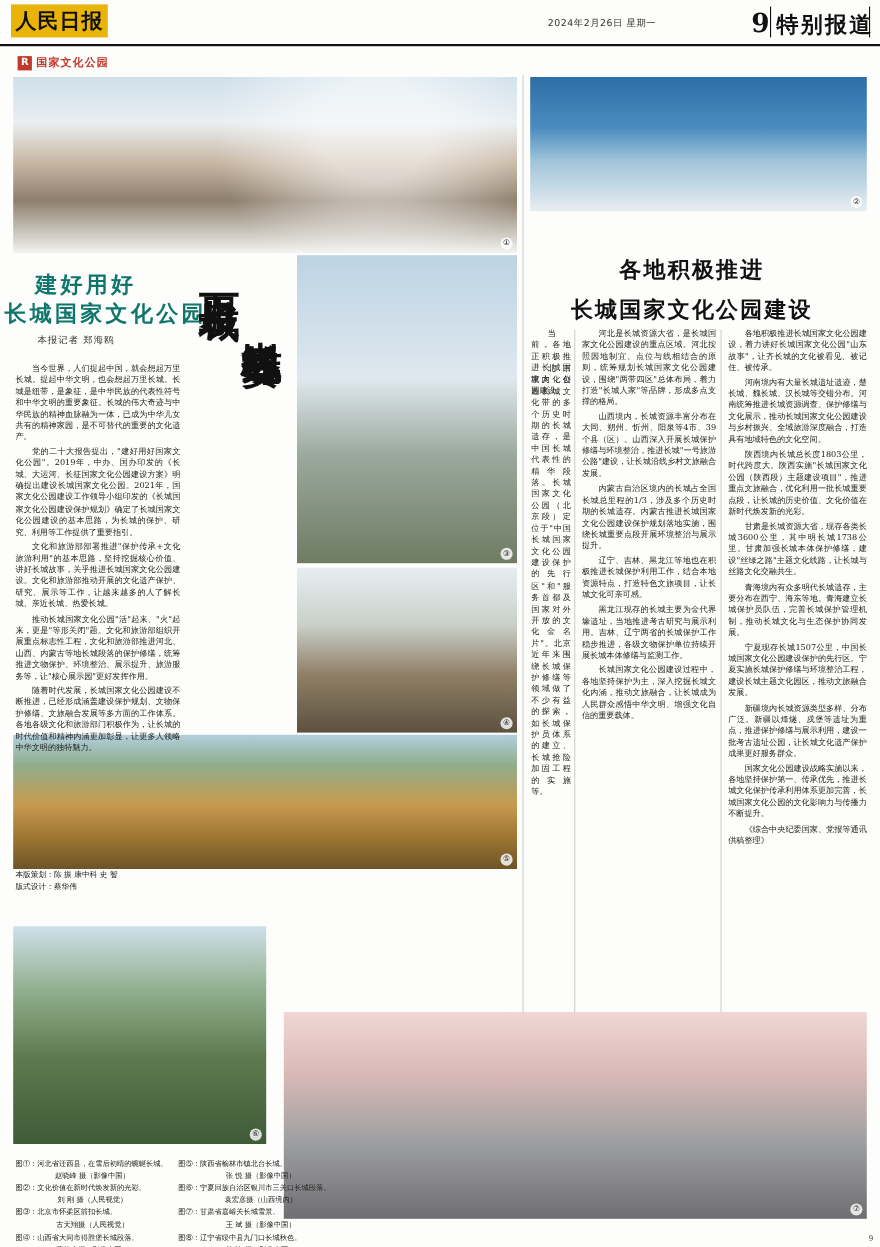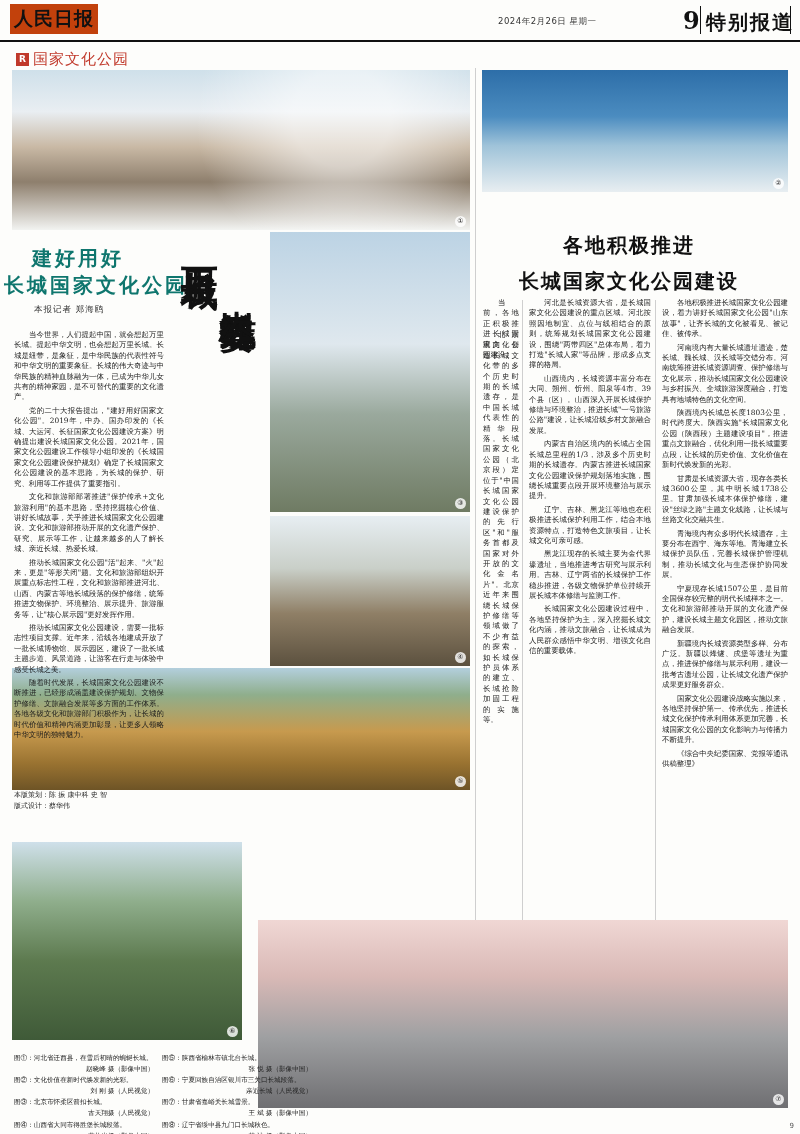--- a/index.html
+++ b/index.html
@@ -1,34 +1,34 @@
 <!DOCTYPE html>
 <html><head>
 <meta charset="utf-8">
 <style>
   html,body{margin:0;padding:0;background:#fff;}
   body{width:800px;height:1134px;font-family:"DejaVu Sans","Liberation Sans",sans-serif;color:#1a1a1a;overflow:hidden;}
   .page{position:relative;width:800px;height:1134px;background:#fdfdfb;}
 
   
   .masthead{position:absolute;left:0;top:0;width:800px;height:40px;border-bottom:2px solid #111;}
-  .logo{position:absolute;left:10px;top:4px;font-family:"DejaVu Serif","Liberation Serif",serif;font-weight:bold;font-size:19px;letter-spacing:1px;color:#111;background:#c2410c;padding:2px 4px;}
+  .logo{position:absolute;left:10px;top:4px;font-family:"DejaVu Serif","Liberation Serif",serif;font-weight:bold;font-size:19px;letter-spacing:1px;color:#111;background:#eab308;padding:2px 4px;}
   .mh-date{position:absolute;left:498px;top:16px;font-size:8.5px;color:#333;letter-spacing:.5px;}
   .mh-pageno{position:absolute;left:683px;top:6px;font-family:"DejaVu Serif","Liberation Serif",serif;font-size:24px;font-weight:bold;color:#111;}
   .mh-section{position:absolute;left:706px;top:9px;font-family:"DejaVu Serif","Liberation Serif",serif;font-size:20px;font-weight:bold;letter-spacing:2px;color:#111;}
   .mh-rule{position:absolute;left:700px;top:6px;width:1px;height:28px;background:#111;}
   .mh-rule2{position:absolute;left:790px;top:6px;width:1px;height:28px;background:#111;}
 
   
   .vsep{position:absolute;width:1px;background:#cfcfcf;}
 
   
   .sectag{position:absolute;left:16px;top:50px;display:flex;align-items:center;gap:4px;}
   .sectag .box{width:13px;height:13px;background:#c0392b;color:#fff;font-size:9px;line-height:13px;text-align:center;font-weight:bold;}
-  .sectag .txt{font-size:15px;font-weight:normal;color:#c0392b;letter-spacing:1px;}
+  .sectag .txt{font-size:10px;font-weight:bold;color:#c0392b;letter-spacing:1px;}
 
   
   .photo{position:absolute;overflow:hidden;background:#9bb;}
   .pnum{position:absolute;right:4px;bottom:3px;width:11px;height:11px;border-radius:50%;background:rgba(255,255,255,.82);color:#222;font-size:7px;line-height:11px;text-align:center;}
 
   
   .ph-snow-wall{background:
      radial-gradient(circle at 72% 30%, rgba(255,255,255,.55) 0 14%, rgba(255,255,255,0) 42%),
      linear-gradient(180deg,#cfe0ea 0%,#e9eef2 26%,#c9b9a5 48%,#8e7f6d 70%,#f2f3f1 100%);}
   .ph-blue-ridge{background:linear-gradient(180deg,#2d6ea8 0%,#4b8cc0 38%,#9fc3d9 62%,#e8eef1 100%);}
@@ -50,21 +50,21 @@
   
   .col{position:absolute;font-family:"DejaVu Serif","Liberation Serif",serif;font-size:7.4px;line-height:10.4px;color:#1c1c1c;text-align:justify;}
   .col p{margin:0 0 3px 0;text-indent:15px;}
 
   
   .rh{position:absolute;font-family:Liberation Mono, monospace;font-weight:bold;font-size:20px;letter-spacing:2px;color:#111;text-align:center;width:258px;}
 
   
   .caps{position:absolute;font-family:"DejaVu Serif","Liberation Serif",serif;font-size:6.6px;line-height:9.6px;color:#222;}
   .caps div{margin-bottom:1.5px;}
-  .cred{text-align:right;display:block;}
+  .cred{text-align:center;display:block;}
   .editline{position:absolute;font-family:"DejaVu Serif","Liberation Serif",serif;font-size:7px;line-height:11px;color:#222;}
   .folio{position:absolute;right:6px;bottom:4px;font-size:7px;color:#555;}
 </style>
 </head>
 <body>
 
 <div class="page">
 
   <div class="masthead">
     <div class="logo">人民日报</div>
@@ -116,21 +116,20 @@
   <div class="hl-small hl-l2">长城国家文化公园</div>
   <div class="hl-by">本报记者  郑海鸥</div>
   <div class="hl-big hl-big-a">万里长城</div>
   <div class="hl-big hl-big-b">巍巍雄姿</div>
 
   <div class="col" style="left:14px;top:330px;width:150px;">
     <p>当今世界，人们提起中国，就会想起万里长城。提起中华文明，也会想起万里长城。长城是纽带，是象征，是中华民族的代表性符号和中华文明的重要象征。长城的伟大奇迹与中华民族的精神血脉融为一体，已成为中华儿女共有的精神家园，是不可替代的重要的文化遗产。</p>
     <p>党的二十大报告提出，"建好用好国家文化公园"。2019年，中办、国办印发的《长城、大运河、长征国家文化公园建设方案》明确提出建设长城国家文化公园。2021年，国家文化公园建设工作领导小组印发的《长城国家文化公园建设保护规划》确定了长城国家文化公园建设的基本思路，为长城的保护、研究、利用等工作提供了重要指引。</p>
     <p>文化和旅游部部署推进"保护传承+文化旅游利用"的基本思路，坚持挖掘核心价值、讲好长城故事，关乎推进长城国家文化公园建设。文化和旅游部推动开展的文化遗产保护、研究、展示等工作，让越来越多的人了解长城、亲近长城、热爱长城。</p>
     <p>推动长城国家文化公园"活"起来、"火"起来，更是"等形关闭"题。文化和旅游部组织开展重点标志性工程，文化和旅游部推进河北、山西、内蒙古等地长城段落的保护修缮，统筹推进文物保护、环境整治、展示提升、旅游服务等，让"核心展示园"更好发挥作用。</p>
-    <p>推动长城国家文化公园建设，需要一批标志性项目支撑。近年来，沿线各地建成开放了一批长城博物馆、展示园区，建设了一批长城主题步道、风景道路，让游客在行走与体验中感受长城之美。</p>
     <p>随着时代发展，长城国家文化公园建设不断推进，已经形成涵盖建设保护规划、文物保护修缮、文旅融合发展等多方面的工作体系。各地各级文化和旅游部门积极作为，让长城的时代价值和精神内涵更加彰显，让更多人领略中华文明的独特魅力。</p>
   </div>
 
   <div class="editline" style="left:14px;top:790px;width:150px;">
     <div>本版策划：陈  振  康中科  史  智</div>
     <div>版式设计：蔡华伟</div>
   </div>
 
   <div class="rh" style="left:500px;top:232px;">各地积极推进</div>
   <div class="rh" style="left:500px;top:256px;margin-top:12px;">长城国家文化公园建设</div>
@@ -149,42 +148,42 @@
     <p>黑龙江现存的长城主要为金代界壕遗址，当地推进考古研究与展示利用。吉林、辽宁两省的长城保护工作稳步推进，各级文物保护单位持续开展长城本体修缮与监测工作。</p>
     <p>长城国家文化公园建设过程中，各地坚持保护为主，深入挖掘长城文化内涵，推动文旅融合，让长城成为人民群众感悟中华文明、增强文化自信的重要载体。</p>
   </div>
 
   <div class="col" style="left:662px;top:298px;width:126px;">
     <p>各地积极推进长城国家文化公园建设，着力讲好长城国家文化公园"山东故事"，让齐长城的文化被看见、被记住、被传承。</p>
     <p>河南境内有大量长城遗址遗迹，楚长城、魏长城、汉长城等交错分布。河南统筹推进长城资源调查、保护修缮与文化展示，推动长城国家文化公园建设与乡村振兴、全域旅游深度融合，打造具有地域特色的文化空间。</p>
     <p>陕西境内长城总长度1803公里，时代跨度大。陕西实施"长城国家文化公园（陕西段）主题建设项目"，推进重点文旅融合，优化利用一批长城重要点段，让长城的历史价值、文化价值在新时代焕发新的光彩。</p>
     <p>甘肃是长城资源大省，现存各类长城3600公里，其中明长城1738公里。甘肃加强长城本体保护修缮，建设"丝绿之路"主题文化线路，让长城与丝路文化交融共生。</p>
     <p>青海境内有众多明代长城遗存，主要分布在西宁、海东等地。青海建立长城保护员队伍，完善长城保护管理机制，推动长城文化与生态保护协同发展。</p>
-    <p>宁夏现存长城1507公里，是目前全国保存较完整的明代长城样本之一。文化和旅游部推动开展的文化遗产保护，建设长城主题文化园区，推动文旅融合发展。</p>
+    <p>宁夏现存长城1507公里，中国长城国家文化公园建设保护的先行区。宁夏实施长城保护修缮与环境整治工程，建设长城主题文化园区，推动文旅融合发展。</p>
     <p>新疆境内长城资源类型多样、分布广泛。新疆以烽燧、戍堡等遗址为重点，推进保护修缮与展示利用，建设一批考古遗址公园，让长城文化遗产保护成果更好服务群众。</p>
     <p>国家文化公园建设战略实施以来，各地坚持保护第一、传承优先，推进长城文化保护传承利用体系更加完善，长城国家文化公园的文化影响力与传播力不断提升。</p>
     <p>《综合中央纪委国家、党报等通讯供稿整理》</p>
   </div>
 
   <div class="caps" style="left:14px;top:1054px;width:140px;">
     <div>图①：河北省迁西县，在雪后初晴的蜿蜒长城。</div>
     <div class="cred">赵晓峰  摄（影像中国）</div>
     <div>图②：文化价值在新时代焕发新的光彩。</div>
     <div class="cred">刘  刚  摄（人民视觉）</div>
     <div>图③：北京市怀柔区箭扣长城。</div>
     <div class="cred">古天翔摄（人民视觉）</div>
     <div>图④：山西省大同市得胜堡长城段落。</div>
     <div class="cred">薛礼光摄（影像中国）</div>
   </div>
 
   <div class="caps" style="left:162px;top:1054px;width:150px;">
     <div>图⑤：陕西省榆林市镇北台长城。</div>
     <div class="cred">张  悦  摄（影像中国）</div>
     <div>图⑥：宁夏回族自治区银川市三关口长城段落。</div>
-    <div class="cred">亲近长城（人民视觉）</div>
+    <div class="cred">袁宏彦摄（山西境内）</div>
     <div>图⑦：甘肃省嘉峪关长城雪景。</div>
     <div class="cred">王  斌  摄（影像中国）</div>
     <div>图⑧：辽宁省绥中县九门口长城秋色。</div>
     <div class="cred">韩  冰  摄（影像中国）</div>
   </div>
 
   <div class="folio">9</div>
 </div>
 
 </body></html>

